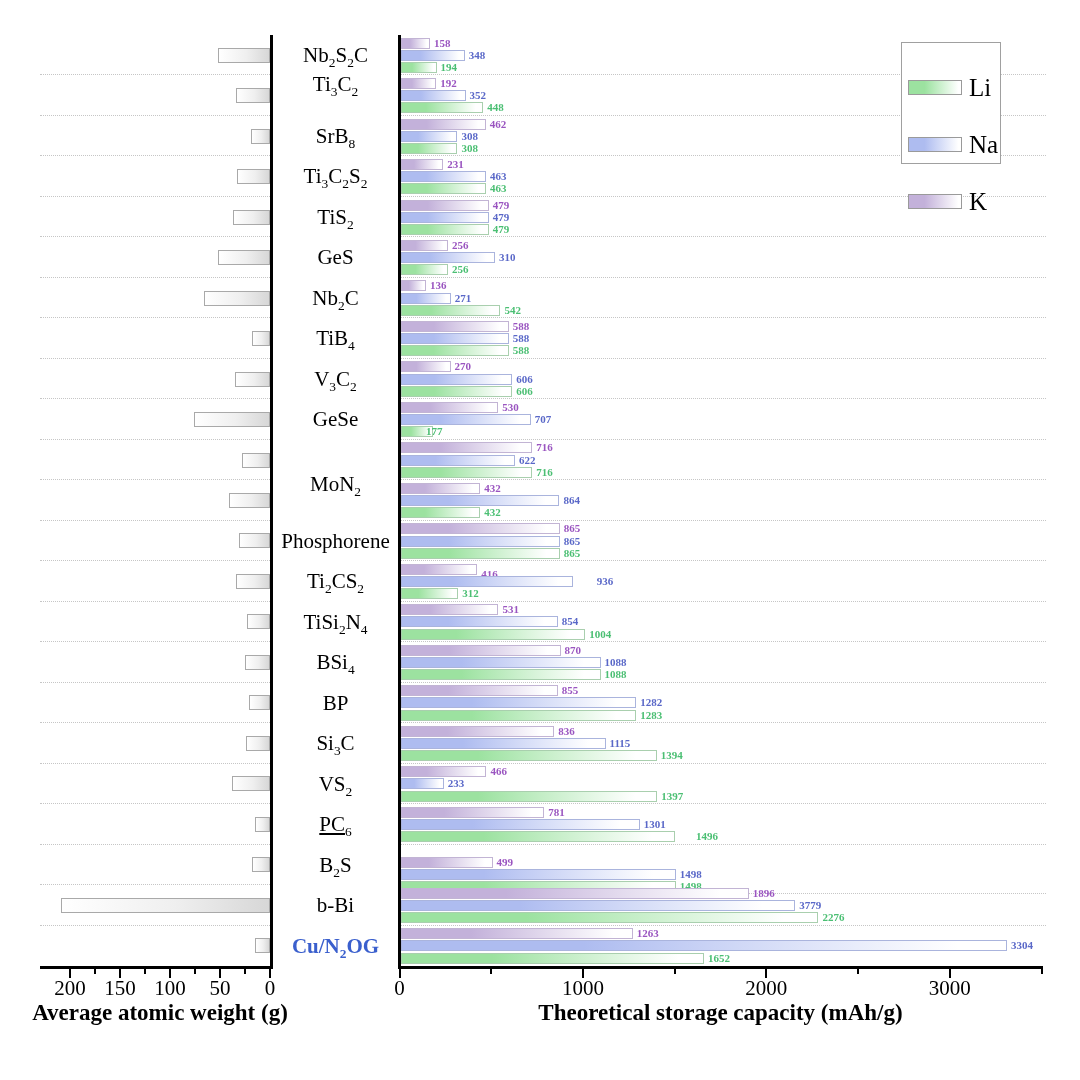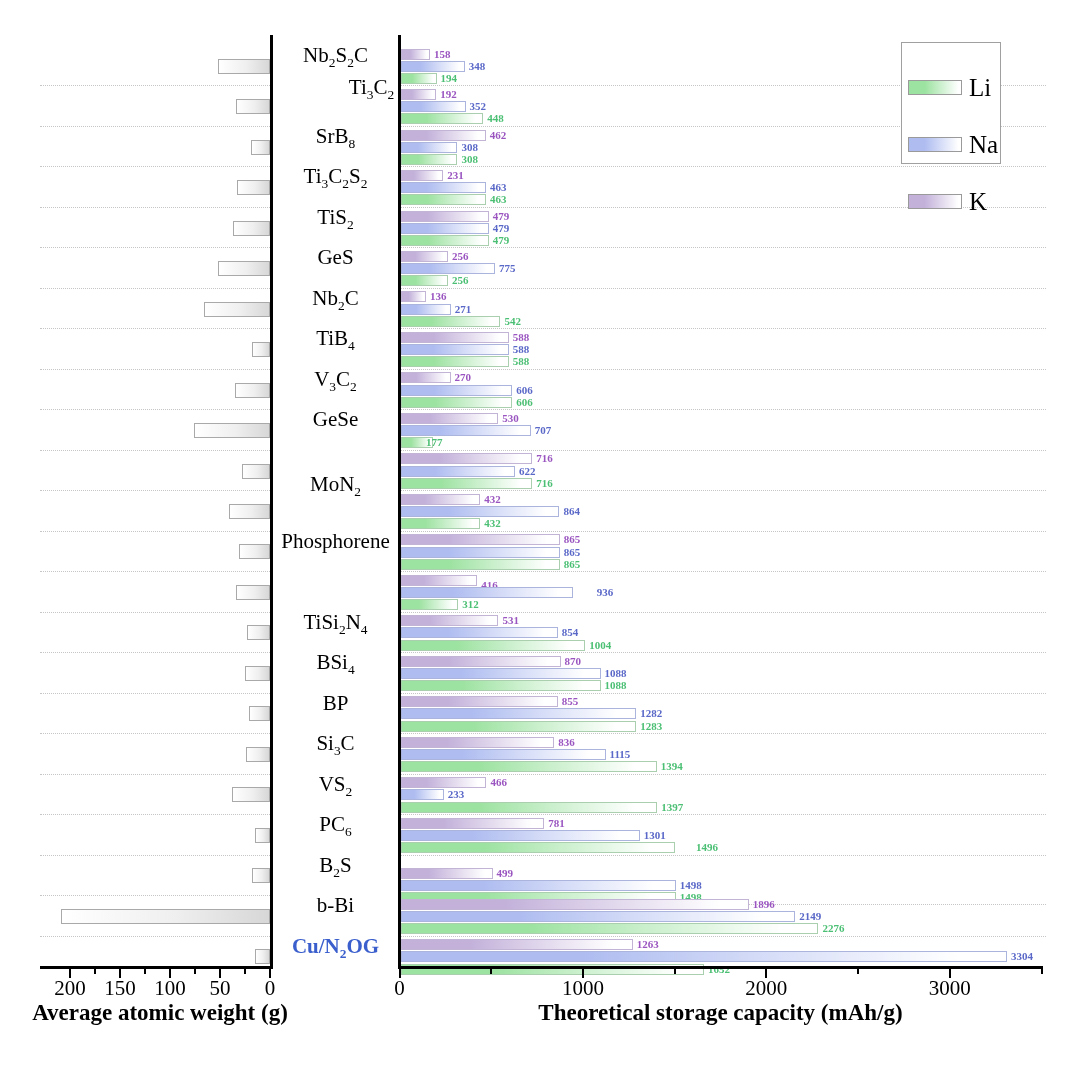--- a/index.html
+++ b/index.html
@@ -2,21 +2,21 @@
 <html><head>
 <meta charset="utf-8">
 <style>
   html,body{margin:0;padding:0;background:#ffffff;}
   body{font-family:"Liberation Serif","DejaVu Serif",serif;}
   #chart{position:relative;width:1080px;height:1080px;background:#fff;overflow:hidden;}
   .plot{position:absolute;top:35px;height:931px;}
   #leftPlot{left:40px;width:230px;border-right:3px solid #000;}
   #rightPlot{left:398px;width:645px;border-left:3px solid #000;}
   #labelsCol{position:absolute;top:35px;left:273px;width:125px;height:931px;}
-  .row{position:absolute;left:0;width:100%;margin-top:11px;}
+  .row{position:absolute;left:0;width:100%;}
   .grid{border-bottom:1px dotted #c6c6c6;box-sizing:border-box;}
   .lbar{position:absolute;right:0;box-sizing:border-box;border:1px solid #a9a9a9;
         background:linear-gradient(to right,#ffffff 0%,#efefef 55%,#d7d7d7 100%);}
   .cbar{position:absolute;left:0;box-sizing:border-box;border-style:solid;border-width:1px;}
   .val{position:absolute;font-size:11px;font-weight:bold;white-space:nowrap;}
   .mat{position:absolute;left:0;width:100%;text-align:center;font-size:21px;color:#000;}
   .mat sub{font-size:64%;}
   .baseline{position:absolute;height:0;border-top:3px solid #000;}
   #leftBase{left:40px;top:966px;width:233px;}
   #rightBase{left:398px;top:966px;width:645px;}
@@ -104,37 +104,38 @@
       </div>
       <div class="row grid" style="top: 850.043px; height: 40.4783px;">
         <div class="lbar" style="width: 209px; height: 15px; top: 12.7391px;"></div>
       </div>
       <div class="row" style="top: 890.522px; height: 40.4783px;">
         <div class="lbar" style="width: 15px; height: 15px; top: 12.7391px;"></div>
       </div>
     </div>
   <div id="labelsCol">
       <div class="mat" style="top: 0px; height: 40.4783px; line-height: 40.4783px;">Nb<sub>2</sub>S<sub>2</sub>C</div>
-      <div class="mat" style="top: 39px; height: 40.4783px; line-height: 26px; margin-left: 36px;">Ti<sub>3</sub>C<sub>2</sub></div>
+      <div class="mat" style="top: 33px; height: 40.4783px; line-height: 33px;">Ti<sub>3</sub>C<sub>2</sub></div>
       <div class="mat" style="top: 80.9565px; height: 40.4783px; line-height: 40.4783px;">SrB<sub>8</sub></div>
       <div class="mat" style="top: 121.435px; height: 40.4783px; line-height: 40.4783px;">Ti<sub>3</sub>C<sub>2</sub>S<sub>2</sub></div>
       <div class="mat" style="top: 161.913px; height: 40.4783px; line-height: 40.4783px;">TiS<sub>2</sub></div>
       <div class="mat" style="top: 202.391px; height: 40.4783px; line-height: 40.4783px;">GeS</div>
       <div class="mat" style="top: 242.87px; height: 40.4783px; line-height: 40.4783px;">Nb<sub>2</sub>C</div>
       <div class="mat" style="top: 283.348px; height: 40.4783px; line-height: 40.4783px;">TiB<sub>4</sub></div>
       <div class="mat" style="top: 323.826px; height: 40.4783px; line-height: 40.4783px;">V<sub>3</sub>C<sub>2</sub></div>
       <div class="mat" style="top: 364.304px; height: 40.4783px; line-height: 40.4783px;">GeSe</div>
       <div class="mat" style="top: 429px; height: 40.4783px; line-height: 40.4783px;">MoN<sub>2</sub></div>
       <div class="mat" style="top: 485.739px; height: 40.4783px; line-height: 40.4783px;">Phosphorene</div>
+      <div class="mat" style="top: 526.217px; height: 40.4783px; line-height: 40.4783px;">Ti<sub>2</sub>CS<sub>2</sub></div>
       <div class="mat" style="top: 566.696px; height: 40.4783px; line-height: 40.4783px;">TiSi<sub>2</sub>N<sub>4</sub></div>
       <div class="mat" style="top: 607.174px; height: 40.4783px; line-height: 40.4783px;">BSi<sub>4</sub></div>
       <div class="mat" style="top: 647.652px; height: 40.4783px; line-height: 40.4783px;">BP</div>
       <div class="mat" style="top: 688.13px; height: 40.4783px; line-height: 40.4783px;">Si<sub>3</sub>C</div>
       <div class="mat" style="top: 728.609px; height: 40.4783px; line-height: 40.4783px;">VS<sub>2</sub></div>
-      <div class="mat" style="top: 769.087px; height: 40.4783px; line-height: 40.4783px;">PC<sub>6</sub></div>
+      <div class="mat" style="top: 769.087px; height: 40.4783px; line-height: 40.4783px; text-decoration: underline;">PC<sub>6</sub></div>
       <div class="mat" style="top: 809.565px; height: 40.4783px; line-height: 40.4783px;">B<sub>2</sub>S</div>
       <div class="mat" style="top: 850.043px; height: 40.4783px; line-height: 40.4783px;">b-Bi</div>
       <div class="mat" style="top: 890.522px; height: 40.4783px; line-height: 40.4783px; color: rgb(58, 95, 205); font-weight: bold;">Cu/N<sub>2</sub>OG</div>
     </div>
   <div id="rightPlot" class="plot">
       <div class="row grid" style="top: 0px; height: 40.4783px;">
         <div class="cbar" style="top: 2.6px; width: 28.9817px; height: 11px; border-color: rgb(194, 180, 212); background: linear-gradient(to right, rgb(195, 177, 218) 0%, rgb(195, 177, 218) 30%, rgb(255, 255, 255) 92%);"></div>
         <span class="val" style="left: 32.9817px; top: 2.6px; line-height: 11px; color: rgb(154, 85, 192);">158</span>
         <div class="cbar" style="top: 14.8px; width: 63.8331px; height: 11px; border-color: rgb(170, 180, 221); background: linear-gradient(to right, rgb(174, 188, 240) 0%, rgb(174, 188, 240) 30%, rgb(255, 255, 255) 92%);"></div>
         <span class="val" style="left: 67.8331px; top: 14.8px; line-height: 11px; color: rgb(90, 104, 200);">348</span>
@@ -170,21 +171,21 @@
         <span class="val" style="left: 91.8623px; top: 2.6px; line-height: 11px; color: rgb(154, 85, 192);">479</span>
         <div class="cbar" style="top: 14.8px; width: 87.8623px; height: 11px; border-color: rgb(170, 180, 221); background: linear-gradient(to right, rgb(174, 188, 240) 0%, rgb(174, 188, 240) 30%, rgb(255, 255, 255) 92%);"></div>
         <span class="val" style="left: 91.8623px; top: 14.8px; line-height: 11px; color: rgb(90, 104, 200);">479</span>
         <div class="cbar" style="top: 27px; width: 87.8623px; height: 11px; border-color: rgb(169, 207, 174); background: linear-gradient(to right, rgb(156, 226, 160) 0%, rgb(156, 226, 160) 30%, rgb(255, 255, 255) 92%);"></div>
         <span class="val" style="left: 91.8623px; top: 27px; line-height: 11px; color: rgb(75, 191, 115);">479</span>
       </div>
       <div class="row grid" style="top: 202.391px; height: 40.4783px;">
         <div class="cbar" style="top: 2.6px; width: 46.9577px; height: 11px; border-color: rgb(194, 180, 212); background: linear-gradient(to right, rgb(195, 177, 218) 0%, rgb(195, 177, 218) 30%, rgb(255, 255, 255) 92%);"></div>
         <span class="val" style="left: 50.9577px; top: 2.6px; line-height: 11px; color: rgb(154, 85, 192);">256</span>
         <div class="cbar" style="top: 14.8px; width: 93.9154px; height: 11px; border-color: rgb(170, 180, 221); background: linear-gradient(to right, rgb(174, 188, 240) 0%, rgb(174, 188, 240) 30%, rgb(255, 255, 255) 92%);"></div>
-        <span class="val" style="left: 97.9154px; top: 14.8px; line-height: 11px; color: rgb(90, 104, 200);">775</span>
+        <span class="val" style="left: 97.9154px; top: 14.8px; line-height: 11px; color: rgb(90, 104, 200);">310</span>
         <div class="cbar" style="top: 27px; width: 46.9577px; height: 11px; border-color: rgb(169, 207, 174); background: linear-gradient(to right, rgb(156, 226, 160) 0%, rgb(156, 226, 160) 30%, rgb(255, 255, 255) 92%);"></div>
         <span class="val" style="left: 50.9577px; top: 27px; line-height: 11px; color: rgb(75, 191, 115);">256</span>
       </div>
       <div class="row grid" style="top: 242.87px; height: 40.4783px;">
         <div class="cbar" style="top: 2.6px; width: 24.9463px; height: 11px; border-color: rgb(194, 180, 212); background: linear-gradient(to right, rgb(195, 177, 218) 0%, rgb(195, 177, 218) 30%, rgb(255, 255, 255) 92%);"></div>
         <span class="val" style="left: 28.9463px; top: 2.6px; line-height: 11px; color: rgb(154, 85, 192);">136</span>
         <div class="cbar" style="top: 14.8px; width: 49.7091px; height: 11px; border-color: rgb(170, 180, 221); background: linear-gradient(to right, rgb(174, 188, 240) 0%, rgb(174, 188, 240) 30%, rgb(255, 255, 255) 92%);"></div>
         <span class="val" style="left: 53.7091px; top: 14.8px; line-height: 11px; color: rgb(90, 104, 200);">271</span>
         <div class="cbar" style="top: 27px; width: 99.4183px; height: 11px; border-color: rgb(169, 207, 174); background: linear-gradient(to right, rgb(156, 226, 160) 0%, rgb(156, 226, 160) 30%, rgb(255, 255, 255) 92%);"></div>
         <span class="val" style="left: 103.418px; top: 27px; line-height: 11px; color: rgb(75, 191, 115);">542</span>
@@ -298,21 +299,21 @@
         <span class="val" style="left: 95.5309px; top: 2.6px; line-height: 11px; color: rgb(154, 85, 192);">499</span>
         <div class="cbar" style="top: 14.8px; width: 274.776px; height: 11px; border-color: rgb(170, 180, 221); background: linear-gradient(to right, rgb(174, 188, 240) 0%, rgb(174, 188, 240) 30%, rgb(255, 255, 255) 92%);"></div>
         <span class="val" style="left: 278.776px; top: 14.8px; line-height: 11px; color: rgb(90, 104, 200);">1498</span>
         <div class="cbar" style="top: 27px; width: 274.776px; height: 11px; border-color: rgb(169, 207, 174); background: linear-gradient(to right, rgb(156, 226, 160) 0%, rgb(156, 226, 160) 30%, rgb(255, 255, 255) 92%);"></div>
         <span class="val" style="left: 278.776px; top: 27px; line-height: 11px; color: rgb(75, 191, 115);">1498</span>
       </div>
       <div class="row grid" style="top: 850.043px; height: 40.4783px;">
         <div class="cbar" style="top: 2.6px; width: 347.781px; height: 11px; border-color: rgb(194, 180, 212); background: linear-gradient(to right, rgb(195, 177, 218) 0%, rgb(195, 177, 218) 30%, rgb(255, 255, 255) 92%);"></div>
         <span class="val" style="left: 351.781px; top: 2.6px; line-height: 11px; color: rgb(154, 85, 192);">1896</span>
         <div class="cbar" style="top: 14.8px; width: 394.188px; height: 11px; border-color: rgb(170, 180, 221); background: linear-gradient(to right, rgb(174, 188, 240) 0%, rgb(174, 188, 240) 30%, rgb(255, 255, 255) 92%);"></div>
-        <span class="val" style="left: 398.188px; top: 14.8px; line-height: 11px; color: rgb(90, 104, 200);">2149</span>
+        <span class="val" style="left: 398.188px; top: 14.8px; line-height: 11px; color: rgb(90, 104, 200);">3779</span>
         <div class="cbar" style="top: 27px; width: 417.483px; height: 11px; border-color: rgb(169, 207, 174); background: linear-gradient(to right, rgb(156, 226, 160) 0%, rgb(156, 226, 160) 30%, rgb(255, 255, 255) 92%);"></div>
         <span class="val" style="left: 421.483px; top: 27px; line-height: 11px; color: rgb(75, 191, 115);">2276</span>
       </div>
       <div class="row" style="top: 890.522px; height: 40.4783px;">
         <div class="cbar" style="top: 2.6px; width: 231.67px; height: 11px; border-color: rgb(194, 180, 212); background: linear-gradient(to right, rgb(195, 177, 218) 0%, rgb(195, 177, 218) 30%, rgb(255, 255, 255) 92%);"></div>
         <span class="val" style="left: 235.67px; top: 2.6px; line-height: 11px; color: rgb(154, 85, 192);">1263</span>
         <div class="cbar" style="top: 14.8px; width: 606.048px; height: 11px; border-color: rgb(170, 180, 221); background: linear-gradient(to right, rgb(174, 188, 240) 0%, rgb(174, 188, 240) 30%, rgb(255, 255, 255) 92%);"></div>
         <span class="val" style="left: 610.048px; top: 14.8px; line-height: 11px; color: rgb(90, 104, 200);">3304</span>
         <div class="cbar" style="top: 27px; width: 303.024px; height: 11px; border-color: rgb(169, 207, 174); background: linear-gradient(to right, rgb(156, 226, 160) 0%, rgb(156, 226, 160) 30%, rgb(255, 255, 255) 92%);"></div>
         <span class="val" style="left: 307.024px; top: 27px; line-height: 11px; color: rgb(75, 191, 115);">1652</span>

